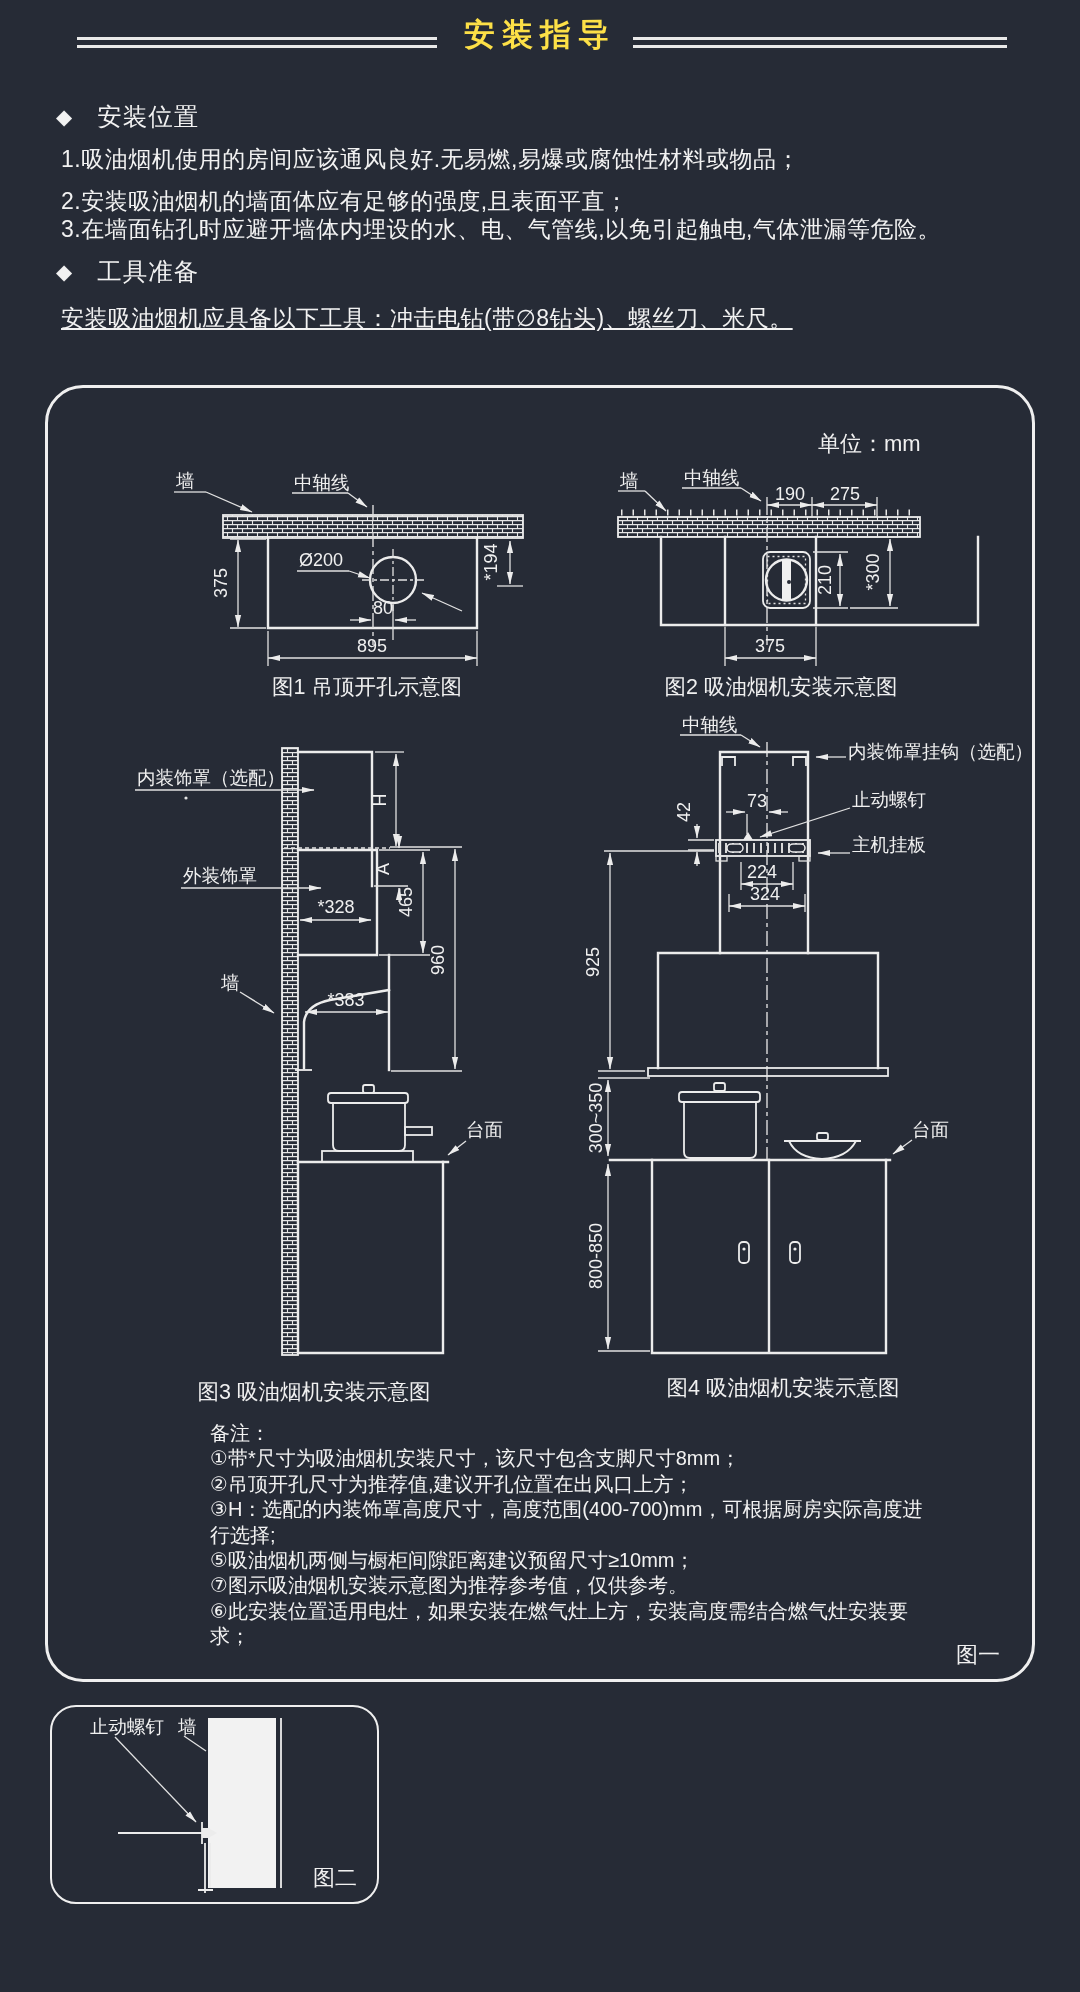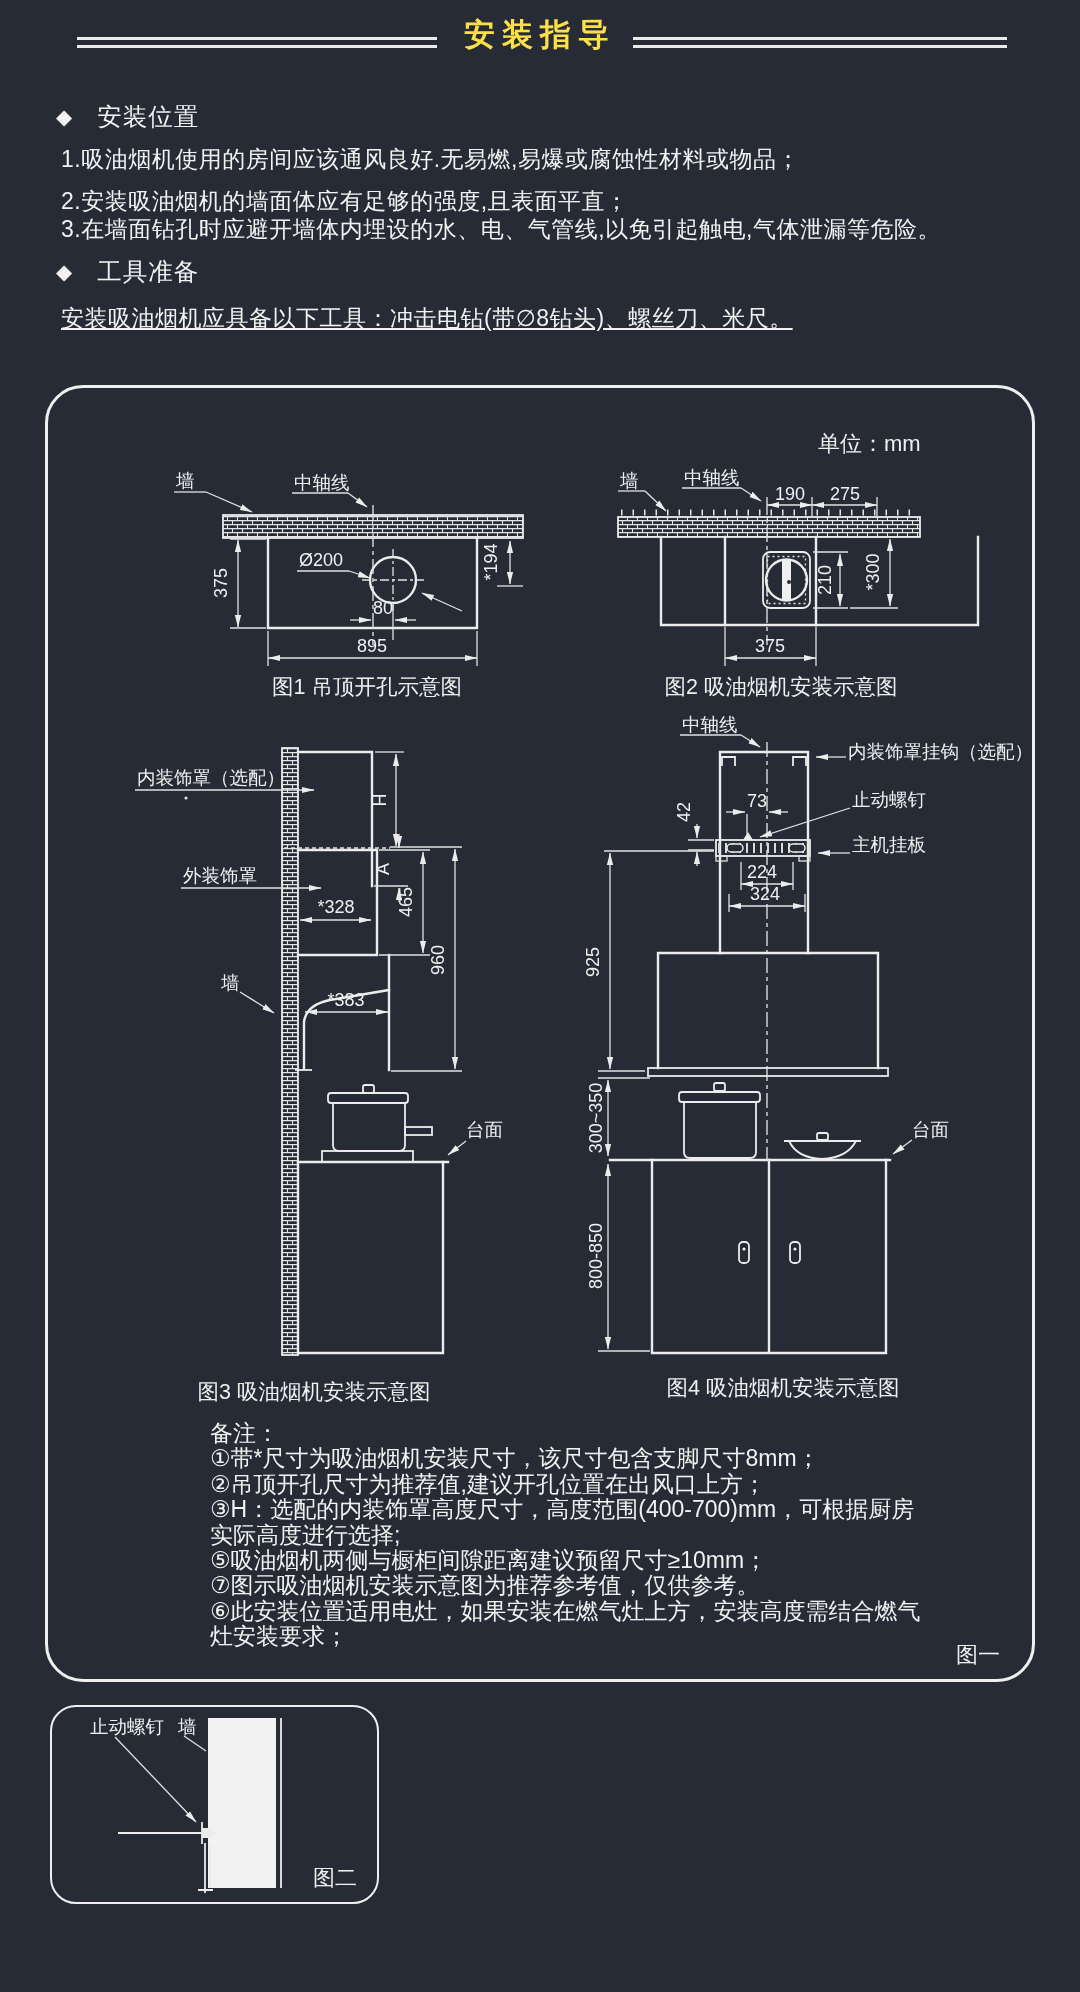--- a/index.html
+++ b/index.html
@@ -9,21 +9,21 @@
          font-size:31px;font-weight:bold;letter-spacing:7px;color:#fde047;}
   .hline{position:absolute;height:3px;background:#E9E9E9;}
   .sec-h{position:absolute;left:56px;font-size:24.5px;font-weight:normal;letter-spacing:1px;}
   .sec-h .diamond{font-size:21px;margin-right:24px;vertical-align:1px;}
   .body-line{position:absolute;left:61px;font-size:23px;letter-spacing:0.5px;white-space:nowrap;text-align:center;}
   .box{position:absolute;border:3px solid #EFEFEF;border-radius:38px;}
   #bigbox{left:45px;top:385px;width:984px;height:1291px;}
   #smallbox{left:50px;top:1705px;width:325px;height:195px;border-width:2.5px;border-radius:26px;}
   svg.diagram{position:absolute;left:45px;top:385px;}
   svg.detail{position:absolute;left:50px;top:1705px;}
-  .notes{position:absolute;left:210px;top:1421px;width:716px;font-size:23px;line-height:25.4px;}
+  .notes{position:absolute;left:210px;top:1421px;width:716px;font-size:20px;line-height:25.4px;}
   
   .s2{stroke:#ECECEC;stroke-width:2.4;fill:none;stroke-linecap:square;}
   .s15{stroke:#ECECEC;stroke-width:1.8;fill:none;}
   .d{stroke:#E2E2E2;stroke-width:1.3;fill:none;}
   .cl{stroke:#DDDDDD;stroke-width:1.4;fill:none;stroke-dasharray:15 4 4 4;}
   text{fill:#F0F0F0;font-family:"Liberation Sans","DejaVu Sans",sans-serif;}
   .lb{font-size:18.5px;}
   .dm{font-size:18px;}
   .cap{font-size:21.5px;}
   .un{font-size:22px;}

